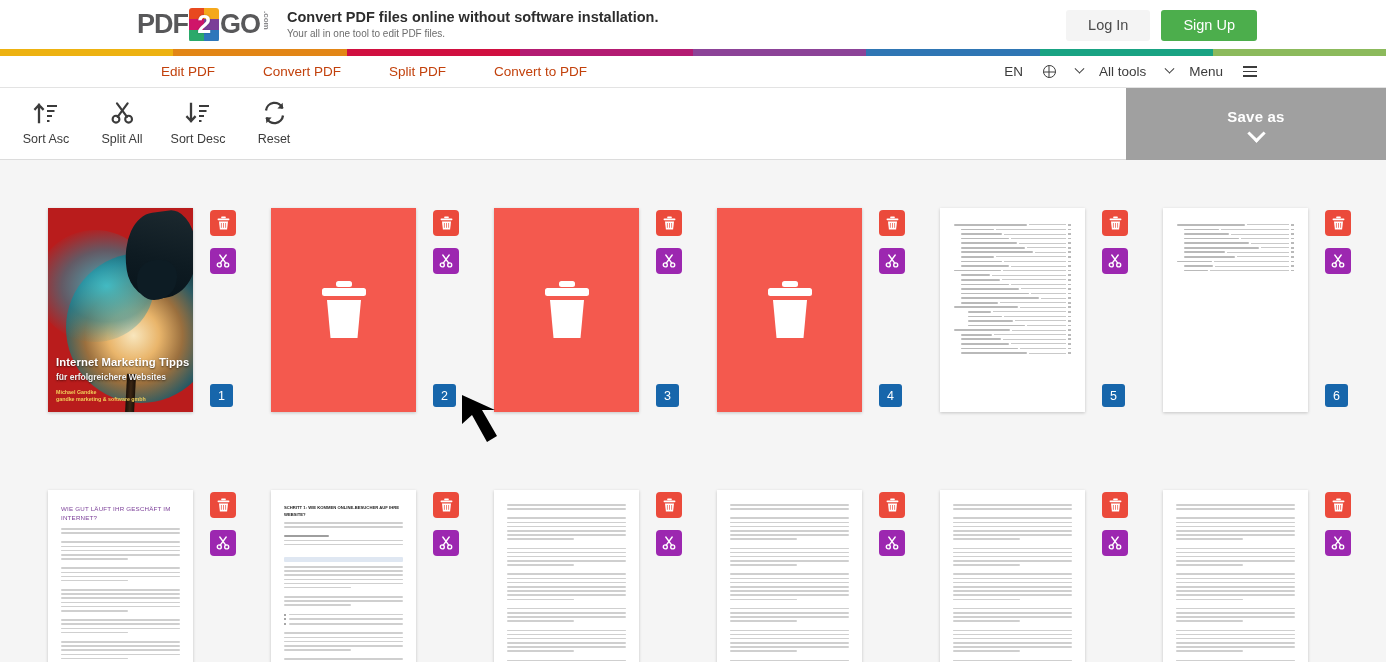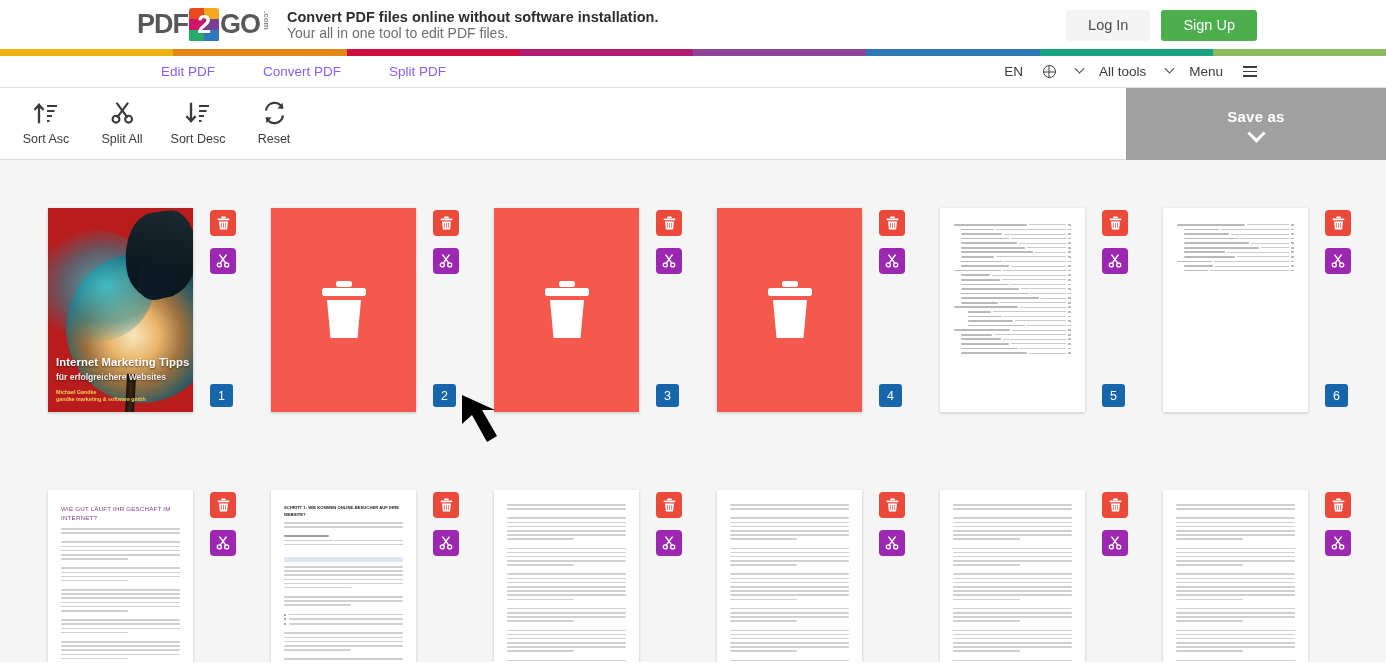--- a/index.html
+++ b/index.html
@@ -65,21 +65,21 @@
     margin-left: 2px;
     align-self: flex-start;
     margin-top: 3px;
   }
   .tagline { margin-left: 16px; }
   .tagline .t1 {
     font-size: 14.5px; font-weight: bold; color: #2d2d2d;
     line-height: 18px;
   }
   .tagline .t2 {
-    font-size: 14px; color: #6d6d6d; line-height: 15px;
+    font-size: 10px; color: #6d6d6d; line-height: 15px;
   }
   .auth {
     position: absolute; right: 129px; top: 10px;
     display: flex; gap: 11px; align-items: flex-end;
   }
   .btn-login {
     background: #f4f4f4; color: #4b4b4b;
     border: none; border-radius: 3px;
     padding: 0 22px; height: 31px; line-height: 31px;
     font-size: 14.5px; cursor: pointer;
@@ -100,21 +100,21 @@
   
   .nav {
     height: 32px;
     border-bottom: 1px solid #e3e3e3;
     display: flex; align-items: center;
     position: relative;
     background: #fff;
   }
   .nav-left { display: flex; margin-left: 137px; gap: 0; }
   .nav-left a {
-    font-size: 13.5px; color: #8b5cf6;
+    font-size: 13.5px; color: #c2410c;
     text-decoration: none; padding: 0 24px;
     line-height: 32px; white-space: nowrap;
   }
   .nav-right {
     position: absolute; right: 129px;
     display: flex; align-items: center; gap: 16px;
     font-size: 13.5px; color: #3c3c3c;
   }
   .nav-right .item { display: flex; align-items: center; gap: 20px; cursor: pointer; }
   .globe {
@@ -362,20 +362,21 @@
     <div style="background: rgb(47, 118, 180);"></div>
     <div style="background: rgb(25, 163, 131);"></div>
     <div style="background: rgb(140, 186, 92);"></div>
   </div>
 
 <div class="nav">
   <div class="nav-left" id="navlinks">
       <a href="#">Edit PDF</a>
       <a href="#">Convert PDF</a>
       <a href="#">Split PDF</a>
+      <a href="#">Convert to PDF</a>
     </div>
   <div class="nav-right">
     <div class="item">
       <span>EN</span>
       <span class="globe"></span>
       <span class="chev"></span>
     </div>
     <div class="item">
       <span>All tools</span>
       <span class="chev"></span>

